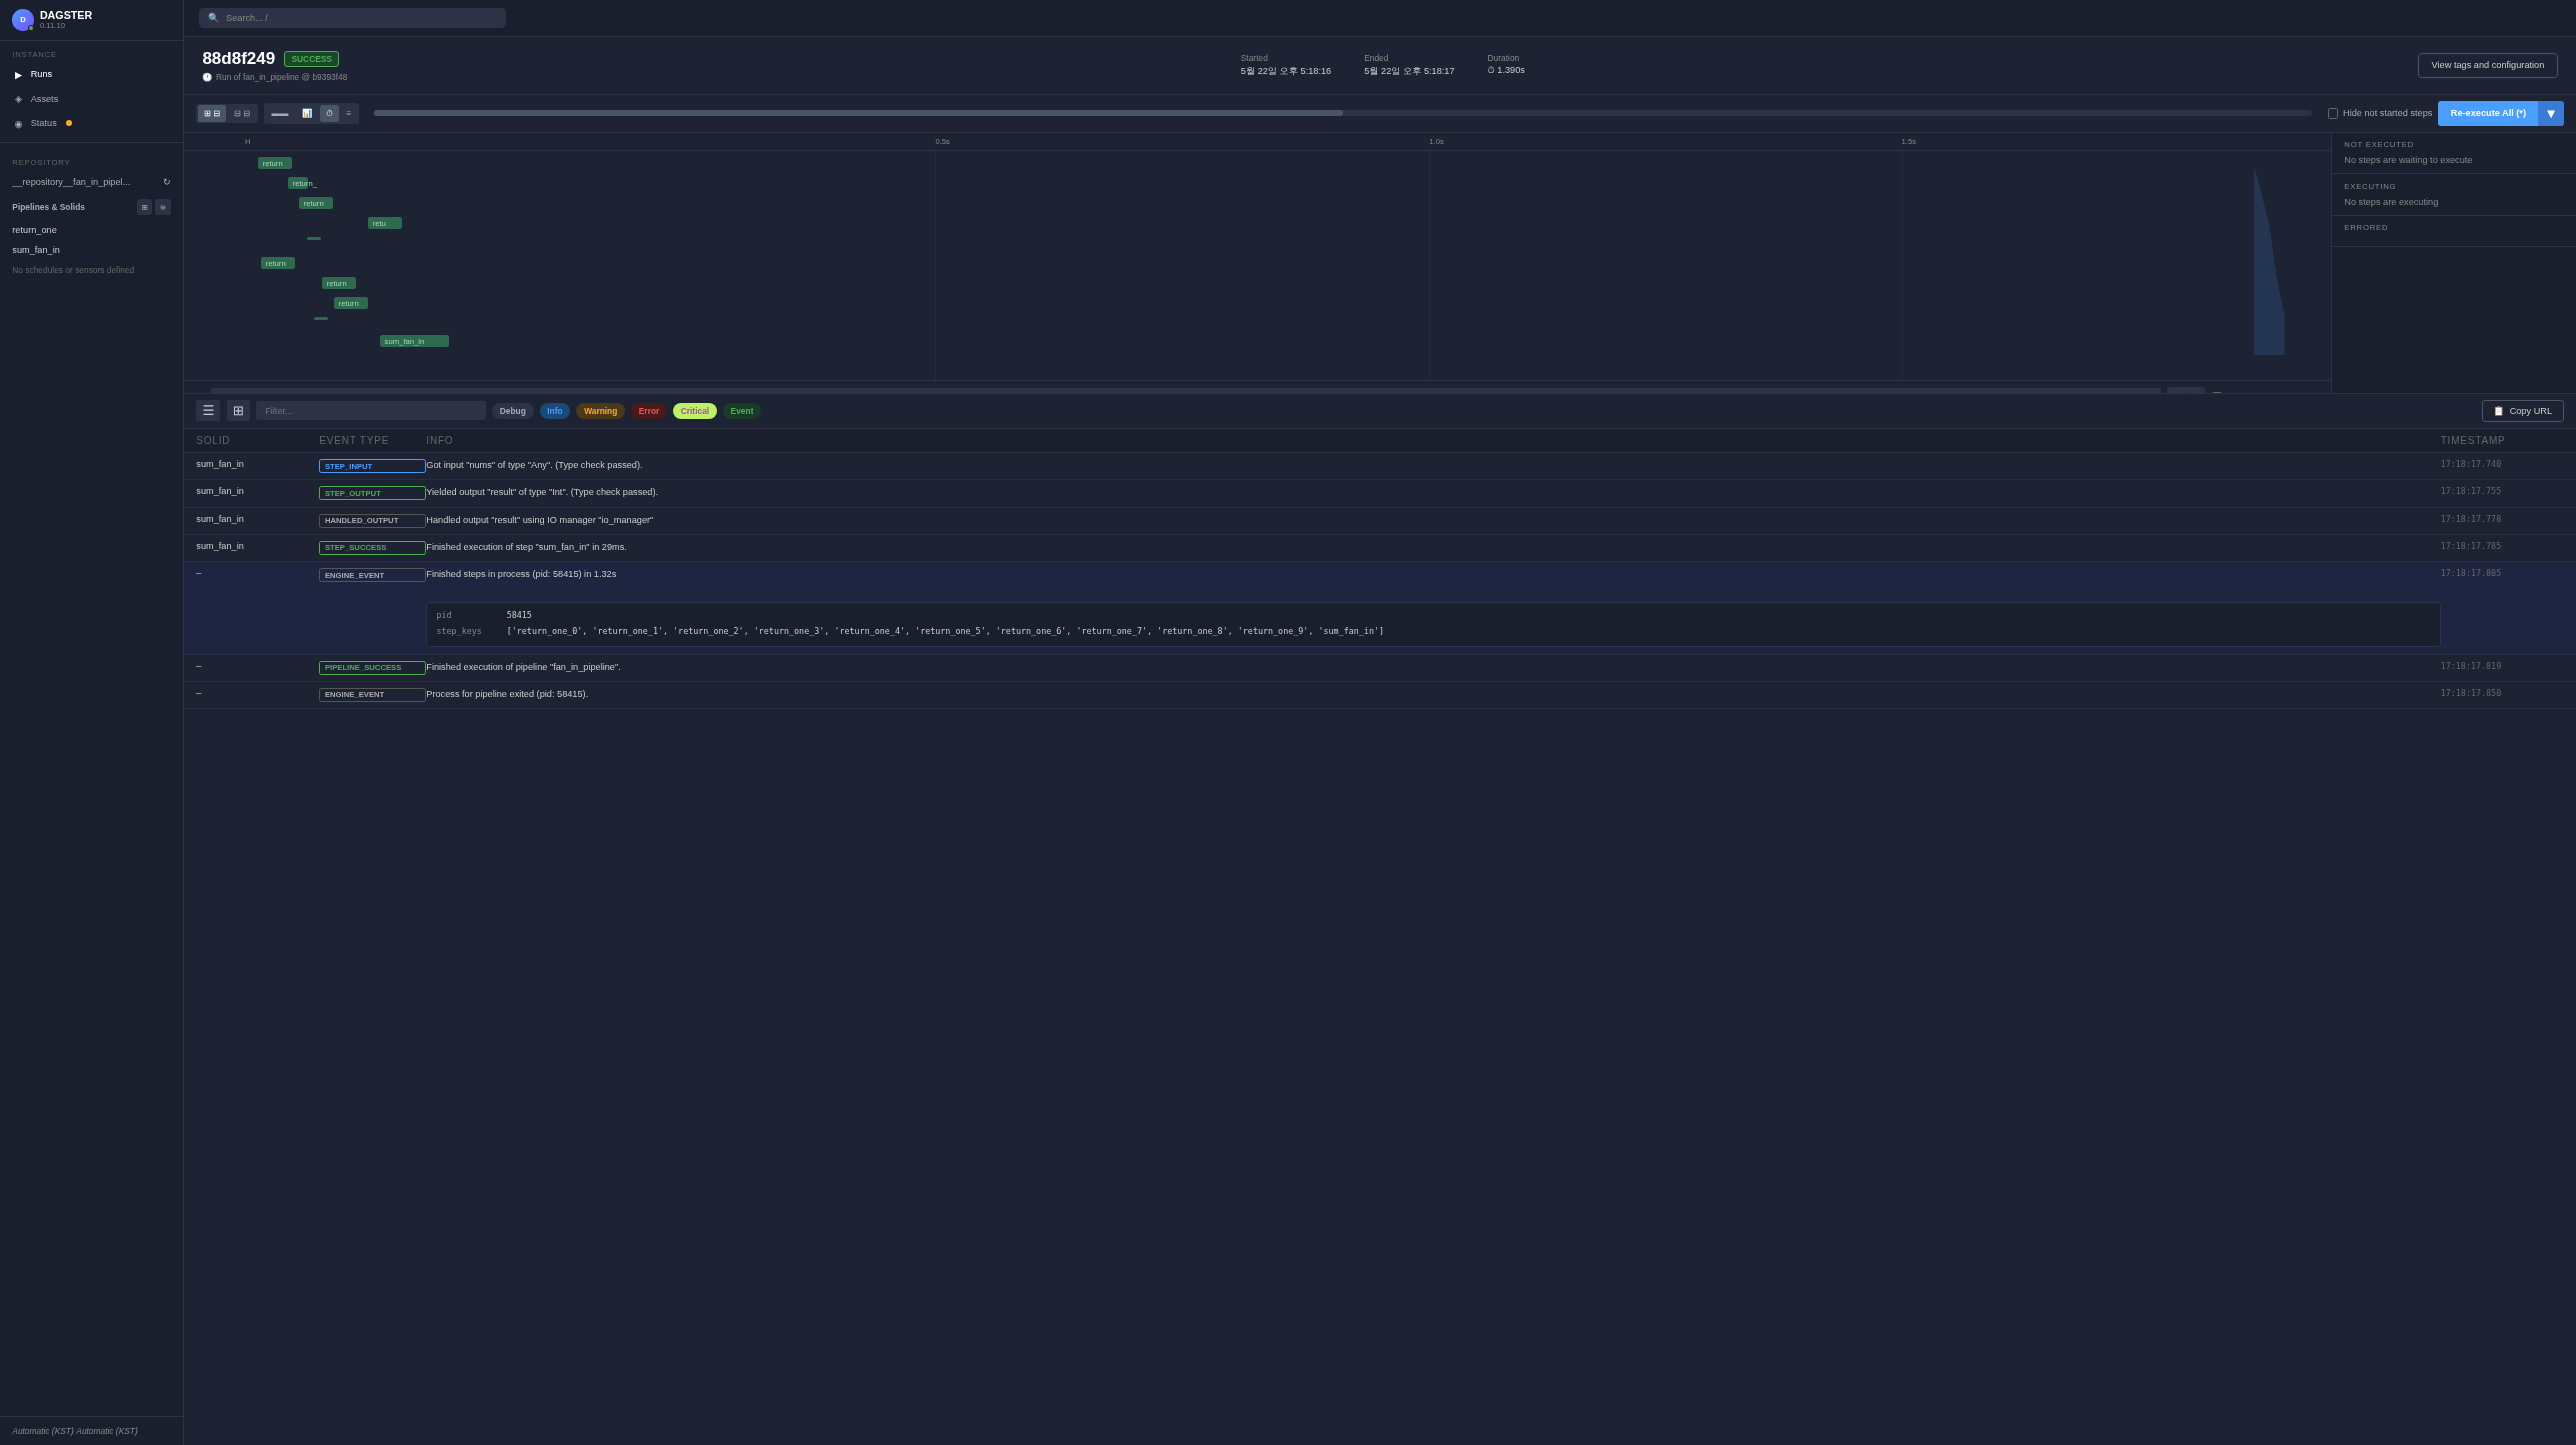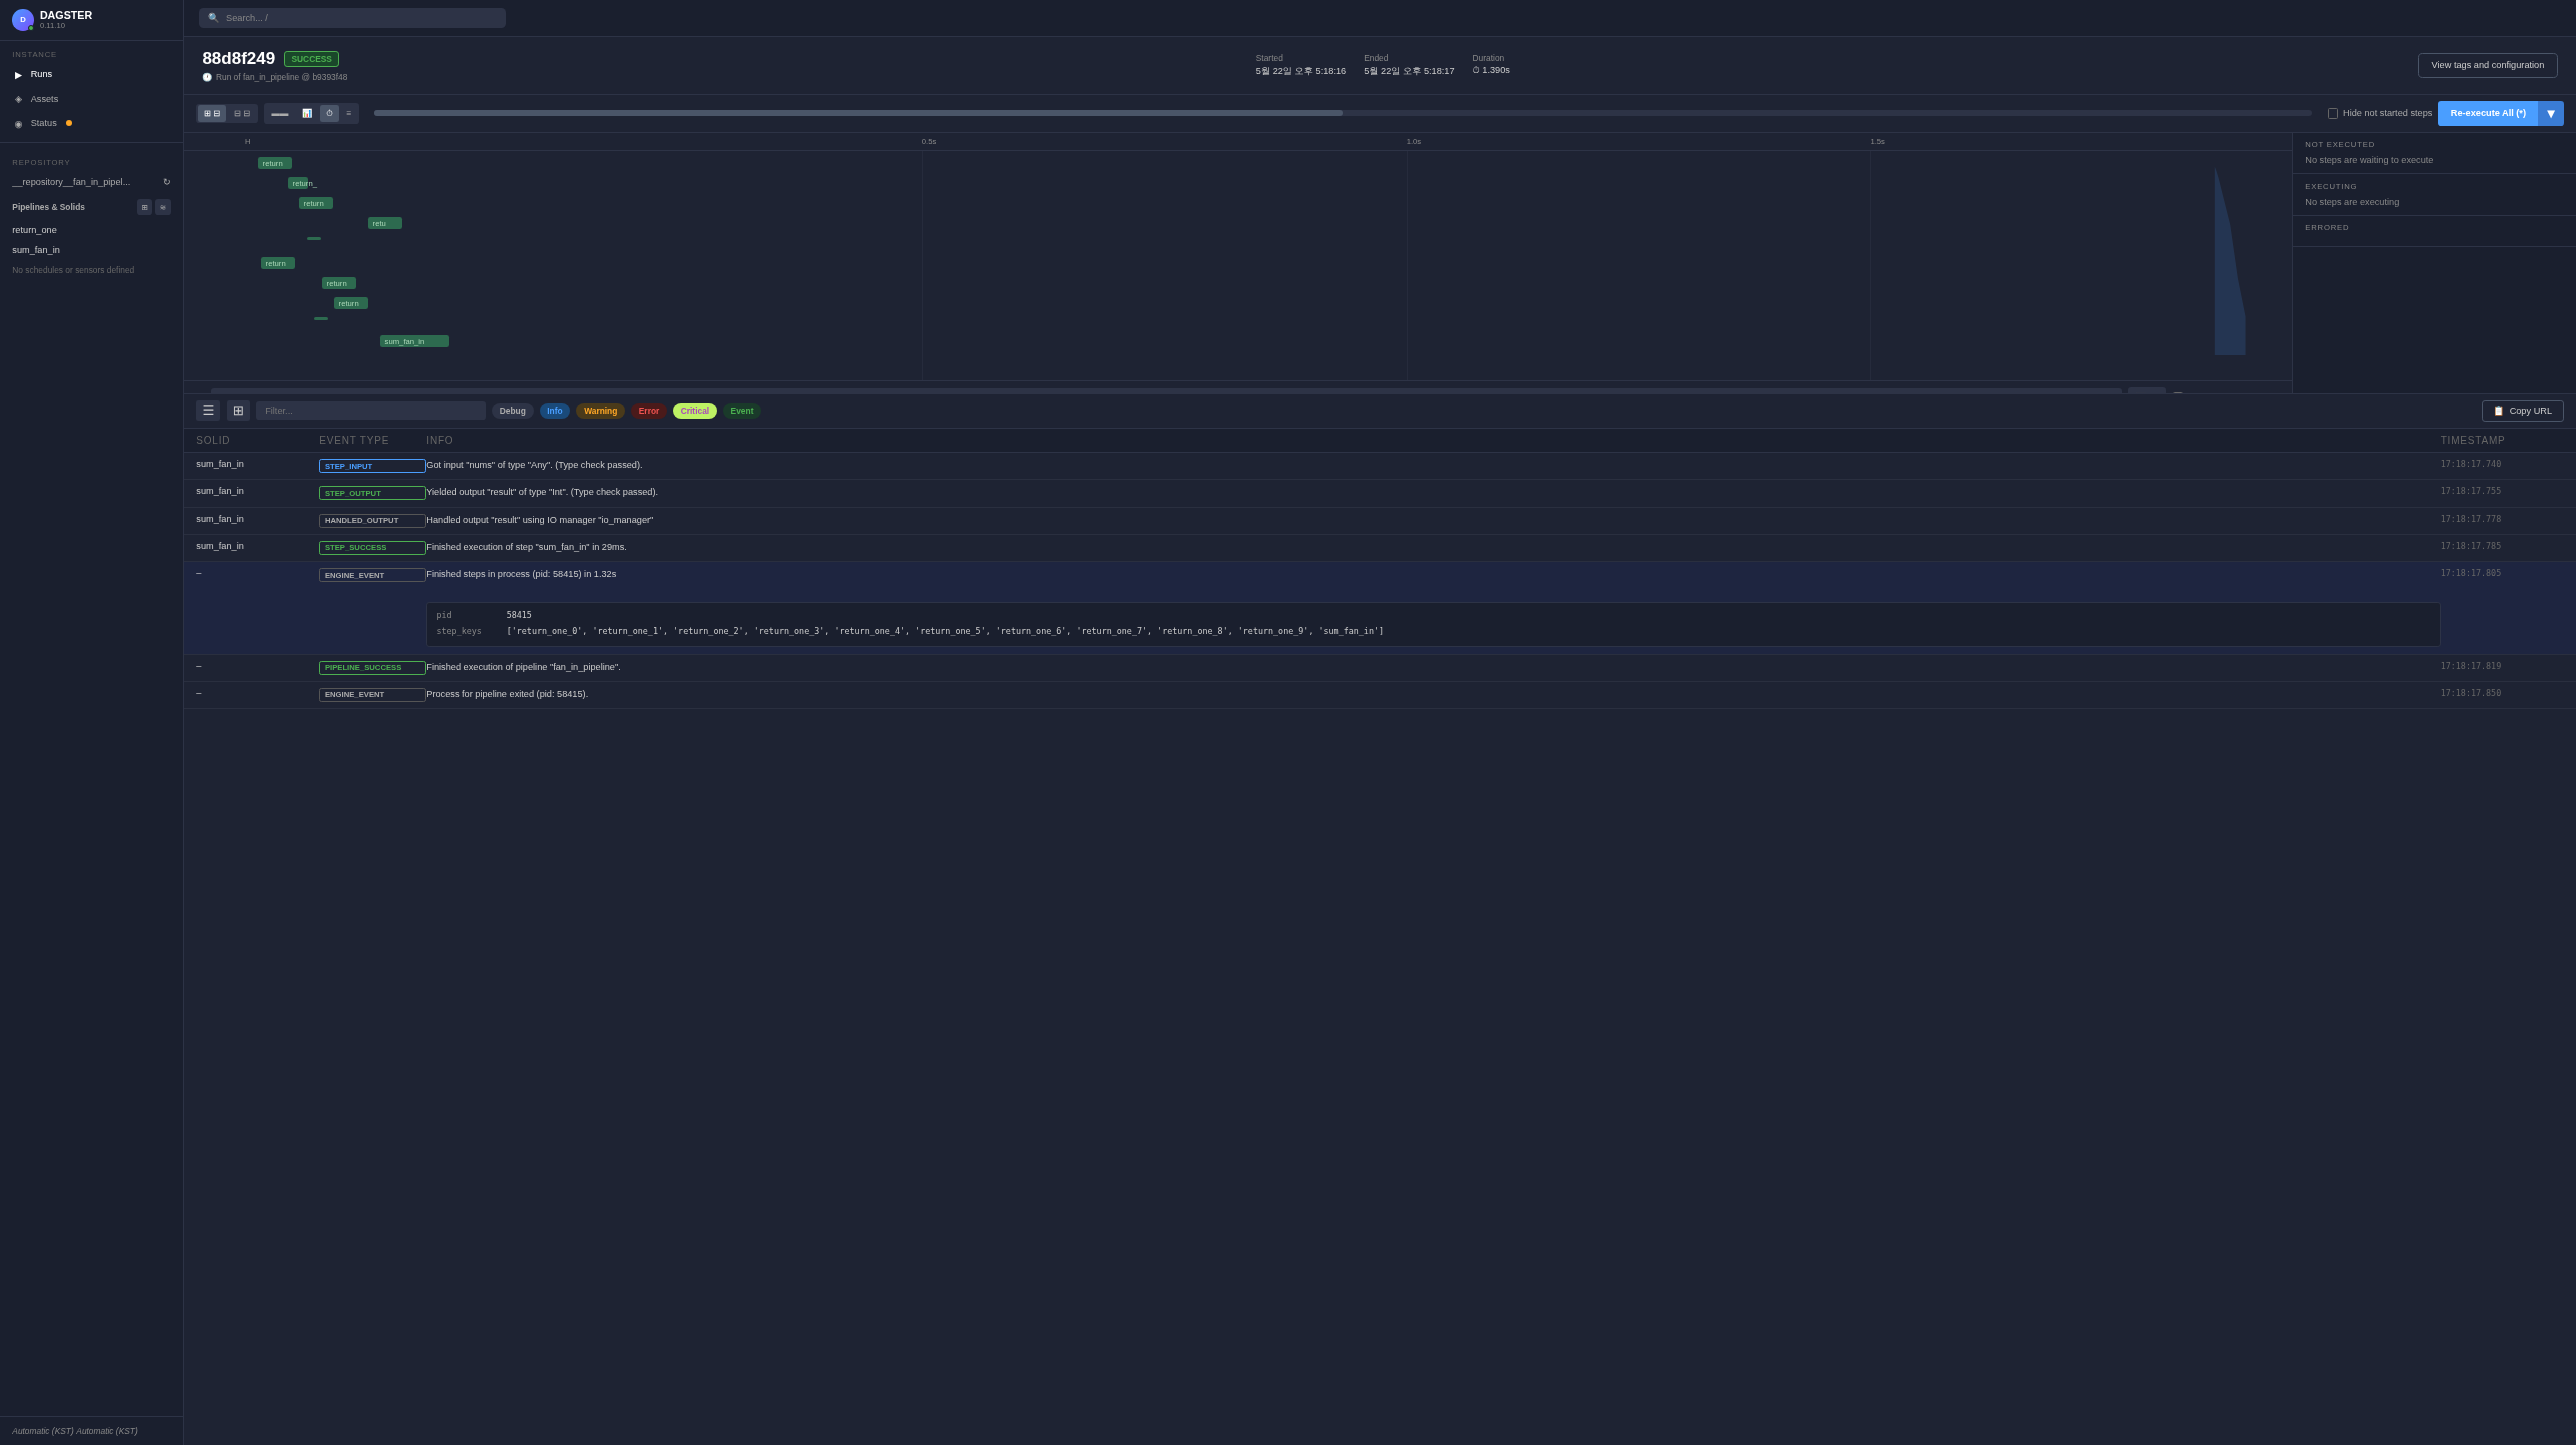--- a/index.html
+++ b/index.html
@@ -38,21 +38,21 @@
     .topbar { background: #1a1f2e; border-bottom: 0.8px solid #2d3346; padding: 7.7px 15.3px; display: flex; align-items: center; gap: 9.2px; }
     .search-bar { display: flex; align-items: center; gap: 6.1px; background: #2d3346; border-radius: 4.6px; padding: 4.6px 9.2px; flex: 1; max-width: 307px; color: #888; }
 
     
     .run-header { background: #1e2333; border-bottom: 0.8px solid #2d3346; padding: 12.3px 18.4px; display: flex; align-items: center; justify-content: space-between; }
     .run-id-section { display: flex; flex-direction: column; gap: 3.1px; }
     .run-id-row { display: flex; align-items: center; gap: 9.2px; }
     .run-id { font-size: 17px; font-weight: bold; color: white; }
     .success-badge { background: #1a472a; color: #4caf50; border: 0.8px solid #4caf50; border-radius: 3.1px; padding: 2.3px 6.1px; font-size: 8.4px; font-weight: 600; }
     .run-meta { font-size: 8.4px; color: #888; display: flex; align-items: center; gap: 3.1px; }
-    .run-times { display: flex; gap: 18px; }
+    .run-times { display: flex; gap: 33px; }
     .run-time-item { display: flex; flex-direction: column; gap: 1.5px; }
     .run-time-label { font-size: 8.4px; color: #888; }
     .run-time-value { font-size: 9.2px; color: #ccc; text-align: right; }
     .view-tags-btn { background: transparent; border: 0.8px solid #4a5568; color: #ccc; padding: 6.1px 12.3px; border-radius: 4.6px; cursor: pointer; font-size: 9.2px; }
 
     
     .toolbar { background: #1e2333; border-bottom: 0.8px solid #2d3346; padding: 6.1px 12.3px; display: flex; align-items: center; gap: 6.1px; }
     .toolbar-btn-group { display: flex; gap: 1.5px; background: #2d3346; border-radius: 3.1px; padding: 1.5px; }
     .toolbar-btn { background: transparent; border: none; color: #aaa; padding: 3.1px 6.1px; border-radius: 2.3px; cursor: pointer; font-size: 8.4px; display: flex; align-items: center; }
     .toolbar-btn.active { background: #4a5568; color: white; }
@@ -63,21 +63,21 @@
 
     
     .gantt-wrapper { display: flex; overflow: hidden; height: 261px; }
     .gantt-main { flex: 1; overflow: hidden; position: relative; background: #1e2333; border-bottom: 0.8px solid #2d3346; }
     .gantt-timeline { display: flex; padding: 0 12.3px; border-bottom: 0.8px solid #2d3346; height: 18.4px; align-items: center; position: relative; }
     .timeline-marker { position: absolute; font-size: 7.7px; color: #888; }
     .gantt-body { position: relative; overflow: hidden; height: calc(100% - 18.4px); }
     .gantt-step { position: absolute; background: #2d6a4f; color: #a8d5b5; border-radius: 2.3px; padding: 1.5px 4.6px; font-size: 7.7px; white-space: nowrap; cursor: pointer; }
 
     
-    .gantt-right { width: 284px; background: #1a1f2e; border-left: 0.8px solid #2d3346; border-bottom: 0.8px solid #2d3346; overflow: hidden; }
+    .gantt-right { width: 245px; background: #1a1f2e; border-left: 0.8px solid #2d3346; border-bottom: 0.8px solid #2d3346; overflow: hidden; }
     .gantt-right-section { padding: 7.7px 12.3px; border-bottom: 0.8px solid #2d3346; }
     .gantt-right-title { font-size: 7.7px; color: #888; text-transform: uppercase; letter-spacing: 0.8px; margin-bottom: 6.1px; }
     .gantt-right-content { font-size: 9.2px; color: #888; }
 
     
     .step-subset-bar { background: #1e2333; border-top: 0.8px solid #2d3346; padding: 6.1px 12.3px; display: flex; align-items: center; gap: 6.1px; }
     .step-subset-input { flex: 1; background: #2d3346; border: none; color: #ccc; padding: 4.6px 9.2px; border-radius: 3.1px; font-size: 9.2px; }
     .layer-btn { background: #2d3346; border: none; color: #ccc; padding: 4.6px 7.7px; border-radius: 3.1px; cursor: pointer; font-size: 9.2px; }
     .hide-unselected { display: flex; align-items: center; gap: 4.6px; color: #aaa; font-size: 9.2px; }
 

